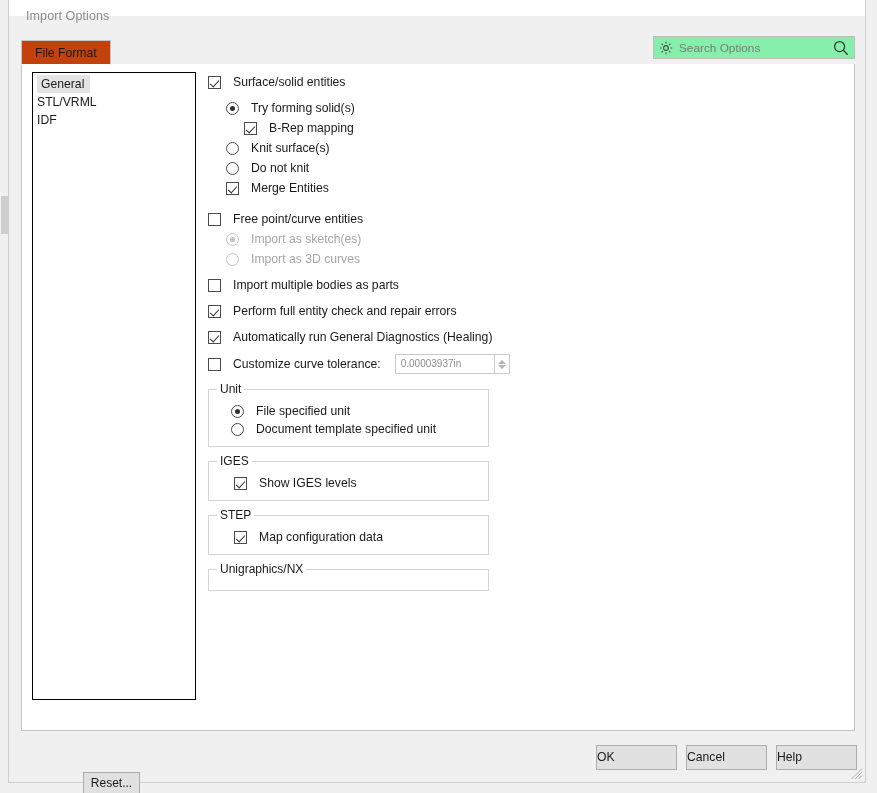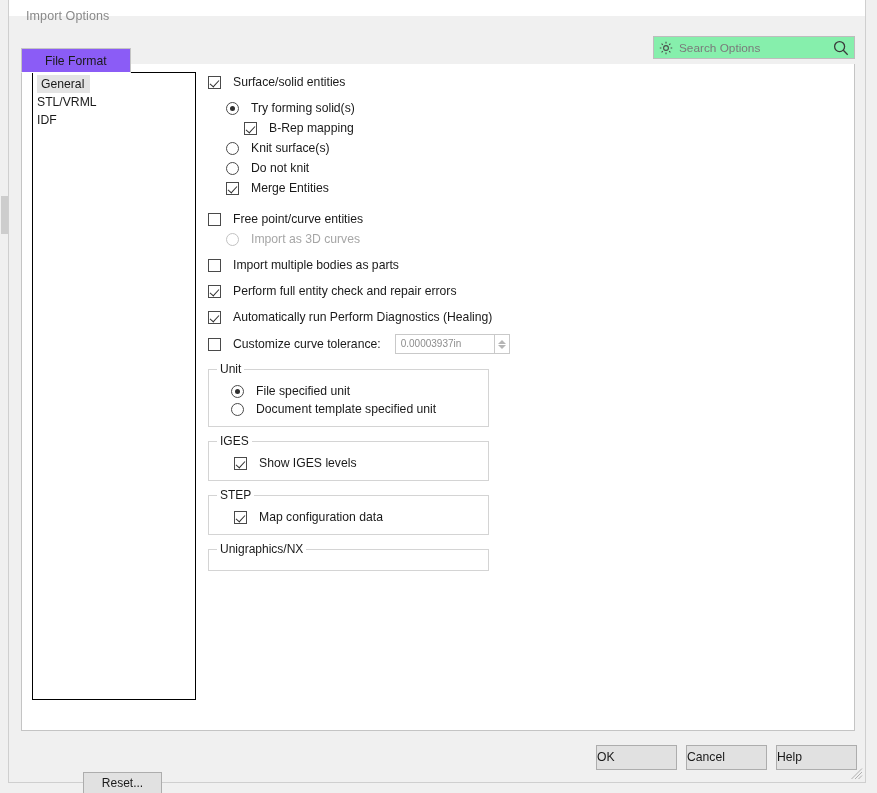--- a/index.html
+++ b/index.html
@@ -108,24 +108,24 @@
   #tabstrip {
     position: absolute;
     left: 12px; top: 40px;
     width: 834px;
     height: 25px;
     border-bottom: 1px solid #c4c4c4;
     box-sizing: border-box;
   }
   #tab-fileformat {
     position: absolute;
-    left: 0; top: 8px;
+    left: 0; top: 0;
     height: 25px;
-    padding: 0 23px;
-    background: #8b5cf6;
+    padding: 0 13px;
+    background: #c2410c;
     border: 1px solid #c4c4c4;
     border-bottom: 1px solid #ffffff;
     box-sizing: border-box;
     display: flex;
     align-items: center;
     font-size: 12.2px;
     color: #1a1a1a;
     z-index: 2;
   }
 
@@ -163,21 +163,21 @@
   }
   .list-item.selected {
     background: #e4e4e4;
     display: inline-block;
     padding-right: 6px;
   }
 
   #reset-button {
     position: absolute;
     left: 61px; top: 708px;
-    width: 79px;
+    width: 57px;
     height: 22px;
     background: #e1e1e1;
     border: 1px solid #adadad;
     box-sizing: border-box;
     font-family: "Liberation Sans", sans-serif;
     font-size: 12px;
     color: #1a1a1a;
     text-align: center;
     line-height: 20px;
   }
@@ -422,20 +422,24 @@
         <span class="lbl">Merge Entities</span>
       </div>
 
       <div class="gap-md"></div>
 
       <div class="row">
         <span class="cbox"></span>
         <span class="lbl">Free point/curve entities</span>
       </div>
 
+      <div class="row indent1">
+        <span class="radio selected disabled"></span>
+        <span class="lbl disabled">Import as sketch(es)</span>
+      </div>
 
       <div class="row indent1">
         <span class="radio disabled"></span>
         <span class="lbl disabled">Import as 3D curves</span>
       </div>
 
       <div class="gap-sm"></div>
 
       <div class="row">
         <span class="cbox"></span>
@@ -446,21 +450,21 @@
 
       <div class="row">
         <span class="cbox checked"></span>
         <span class="lbl">Perform full entity check and repair errors</span>
       </div>
 
       <div class="gap-sm"></div>
 
       <div class="row">
         <span class="cbox checked"></span>
-        <span class="lbl">Automatically run Perform Diagnostics (Healing)</span>
+        <span class="lbl">Automatically run General Diagnostics (Healing)</span>
       </div>
 
       <div class="gap-sm"></div>
 
       <div id="tol-row">
         <span class="cbox"></span>
         <span class="lbl">Customize curve tolerance:</span>
         <span id="tol-field">0.00003937in</span>
         <span id="tol-spin">
           <span class="spin-arrow spin-up"></span>

